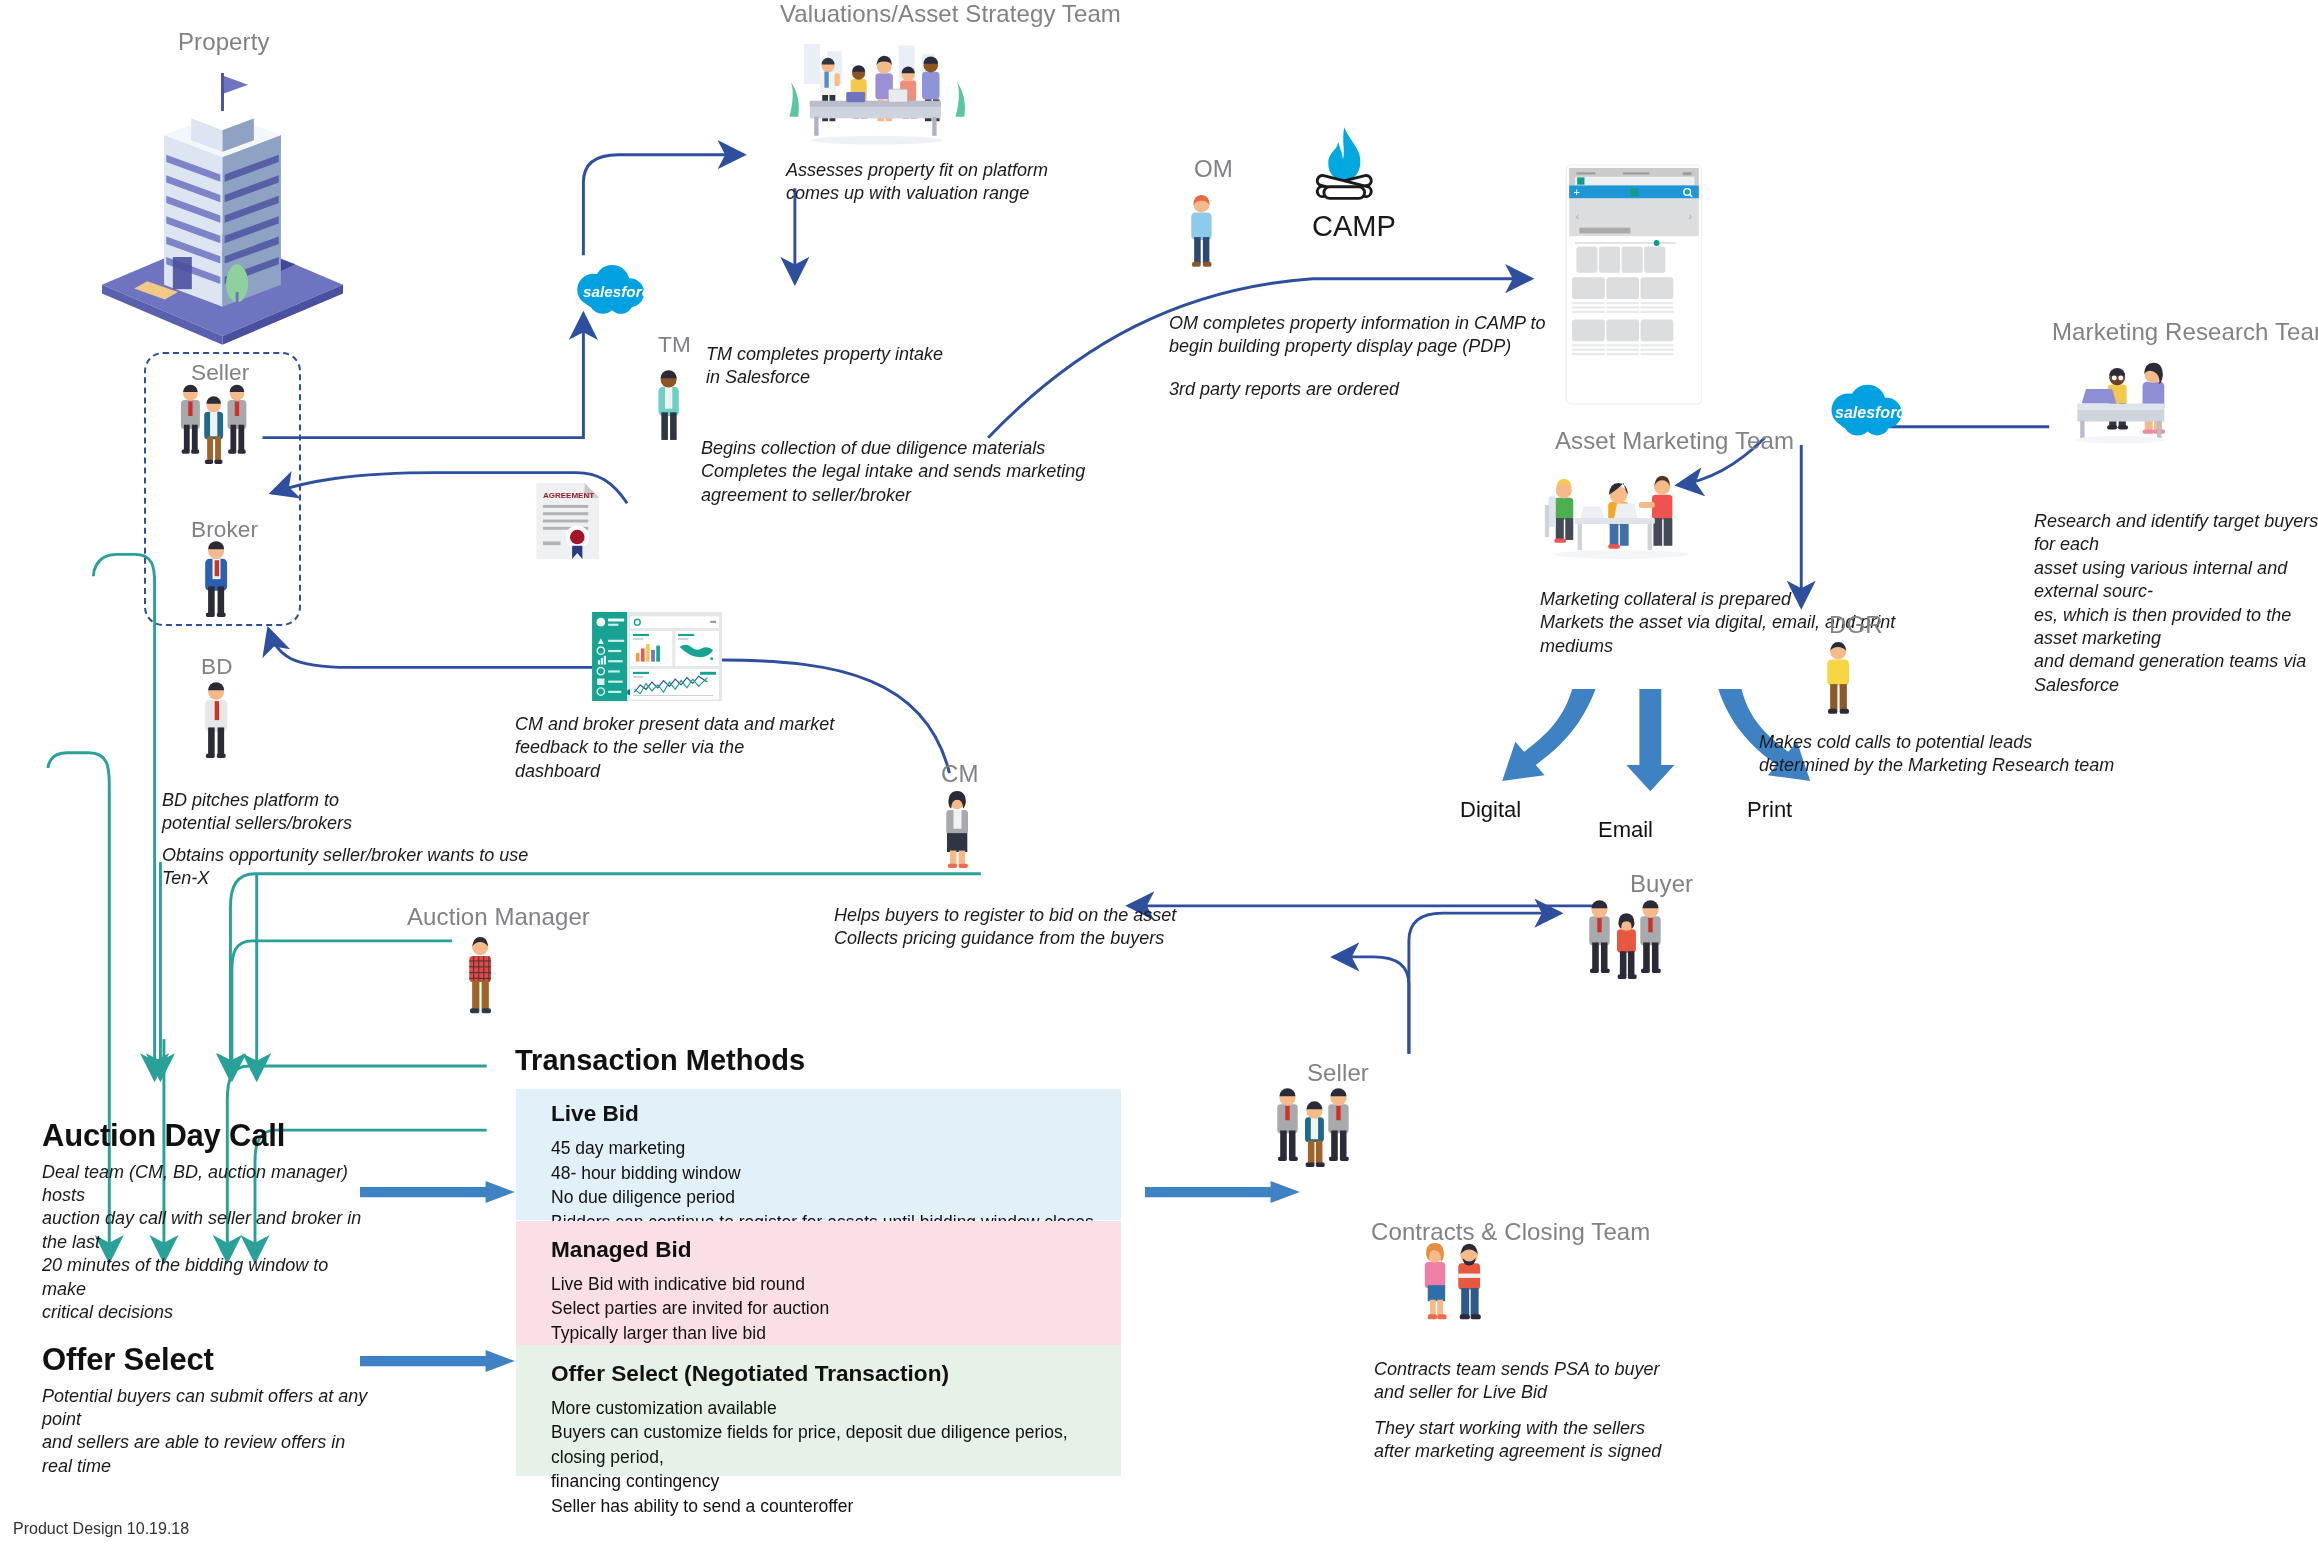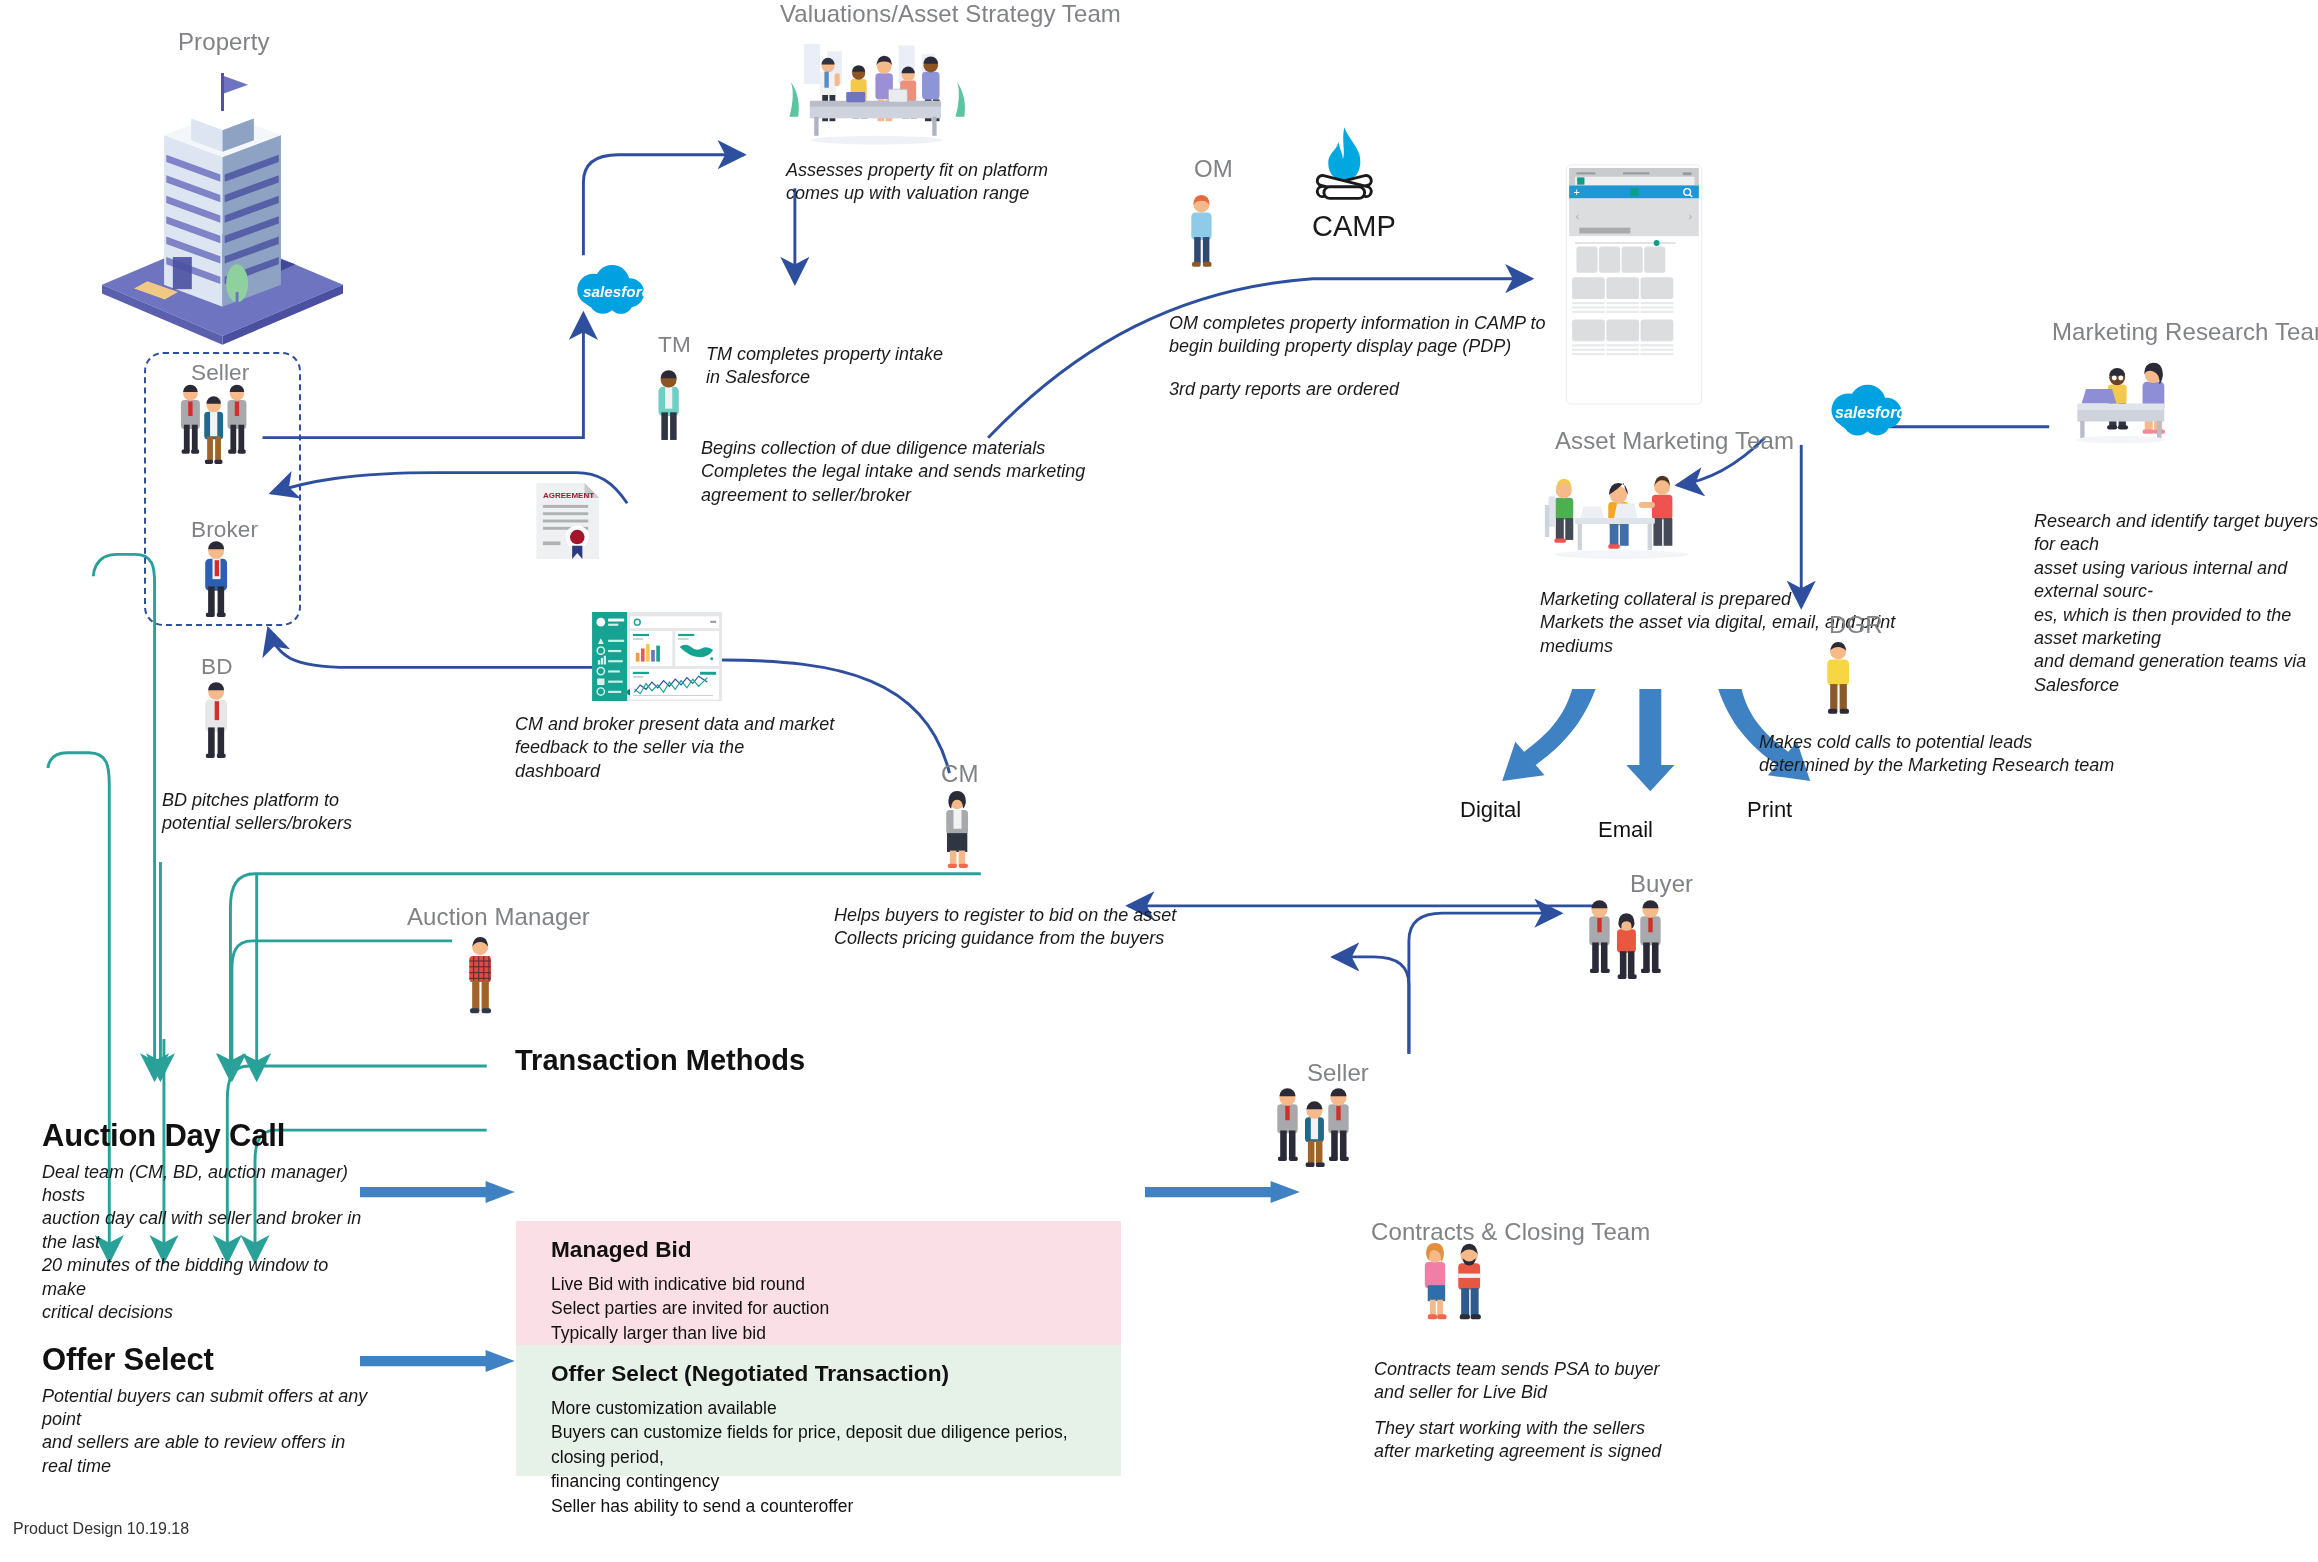--- a/index.html
+++ b/index.html
@@ -186,20 +186,22 @@
     <rect x="27" y="26" width="6" height="26" fill="#d1302a"></rect>
     <rect x="18" y="62" width="9" height="38" fill="#2b2b38"></rect>
     <rect x="31" y="62" width="9" height="38" fill="#2b2b38"></rect>
     <circle cx="29" cy="13" r="11" fill="#f6b98a"></circle>
     <path d="M18,11 a11,11 0 0 1 22,0 z" fill="#2b2b38"></path>
     <rect x="15" y="98" width="12" height="6" rx="2" fill="#2b2b38"></rect>
     <rect x="30" y="98" width="12" height="6" rx="2" fill="#2b2b38"></rect>
   </svg>
   <div class="abs note" style="left:162px;top:789px;white-space:pre-line;">BD pitches platform to
 potential sellers/brokers</div>
+  <div class="abs note" style="left:162px;top:844px;white-space:pre-line;">Obtains opportunity seller/broker wants to use
+Ten-X</div>
 
   <svg class="abs" style="left:570px;top:265px;width:80px;height:51px" viewBox="0 0 110 70" width="80" height="51">
     <g fill="#00a1e0">
       <circle cx="32" cy="34" r="22"></circle>
       <circle cx="58" cy="24" r="24"></circle>
       <circle cx="82" cy="38" r="20"></circle>
       <circle cx="45" cy="48" r="19"></circle>
       <circle cx="70" cy="50" r="17"></circle>
       <rect x="20" y="34" width="70" height="24" rx="12"></rect>
     </g>
@@ -708,20 +710,29 @@
   </svg>
   <svg class="abs" style="left:360px;top:1350px;width:157px;height:25px" viewBox="0 0 215 34" width="157" height="25">
     <path d="M0,8 L172,8 L172,0 L212,15 L172,30 L172,22 L0,22 Z" fill="#3f82c4"></path>
   </svg>
   <svg class="abs" style="left:1145px;top:1181px;width:157px;height:25px" viewBox="0 0 215 34" width="157" height="25">
     <path d="M0,8 L172,8 L172,0 L212,15 L172,30 L172,22 L0,22 Z" fill="#3f82c4"></path>
   </svg>
 
   <div class="abs tm-title" style="left:515px;top:1044px;">Transaction Methods</div>
 
+  <div class="abs tmbox" style="left:516px;top:1089px;width:605px;height:131px;background:#e2f1f9;">
+    <div class="tm-sub" style="margin:12.4px 0 0 35px;">Live Bid</div>
+    <div style="margin:8.7px 0 0 35px;">
+      <div class="tm-line">45 day marketing</div>
+      <div class="tm-line">48- hour bidding window</div>
+      <div class="tm-line">No due diligence period</div>
+      <div class="tm-line">Bidders can continue to register for assets until bidding window closes</div>
+    </div>
+  </div>
 
   <div class="abs tmbox" style="left:516px;top:1221px;width:605px;height:124px;background:#fbdfe6;">
     <div class="tm-sub" style="margin:16px 0 0 35px;">Managed Bid</div>
     <div style="margin:8.7px 0 0 35px;">
       <div class="tm-line">Live Bid with indicative bid round</div>
       <div class="tm-line">Select parties are invited for auction</div>
       <div class="tm-line">Typically larger than live bid</div>
     </div>
   </div>
 

